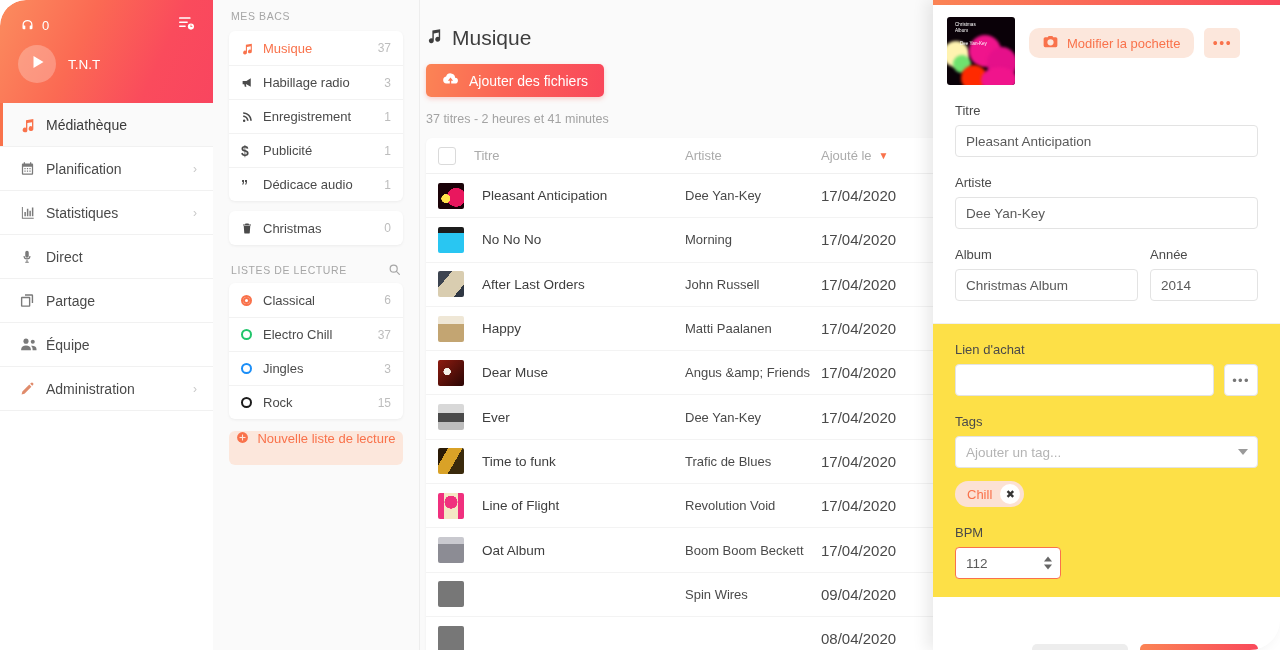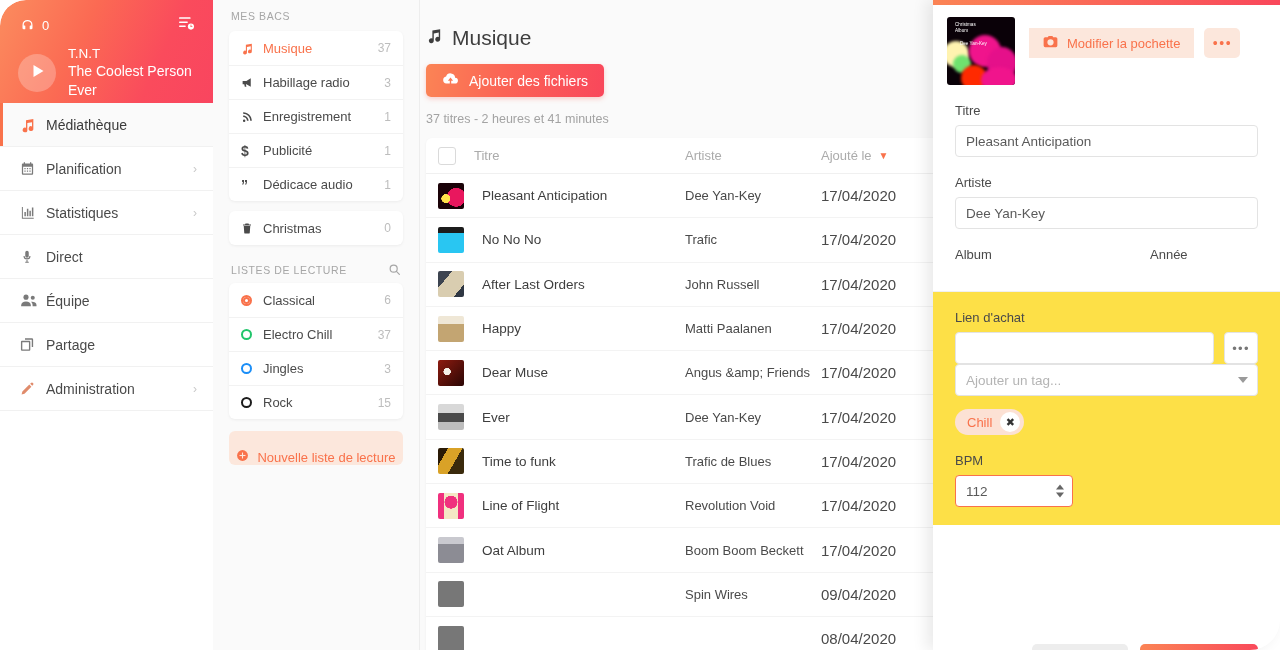--- a/index.html
+++ b/index.html
@@ -136,21 +136,21 @@
   .dot {
     width: 11px; height: 11px; border-radius: 50%;
     border: 2.5px solid currentColor; display:block;
   }
   .dot.filled { box-shadow: inset 0 0 0 2px currentColor; }
   .newlist {
     margin: 12px 16px 0;
     height: 34px;
     border-radius: 6px;
     background: #FCE7DC;
-    display: flex; align-items: flex-end; justify-content: center; gap: 8px;
+    display: flex; align-items: flex-start; justify-content: center; gap: 8px;
     font-size: 13px; color: #F9724B;
   }
 
   
   .main {
     position: absolute; left: 420px; top: 0;
     width: 513px; height: 650px;
     background: #FAFAFA;
     z-index: 3;
     overflow: hidden;
@@ -242,21 +242,21 @@
     z-index: 3;
   }
   .cover .cv-art {
     position: absolute; left: 13px; top: 24px;
     color: #fff; font-size: 4.6px; z-index: 3;
   }
   .bauble { position:absolute; border-radius:50%; filter: blur(1.4px); }
   .btn-cover {
     display: inline-flex; align-items: center; gap: 9px;
     height: 30px; padding: 0 14px;
-    border-radius: 0; border: none;
+    border-radius: 10px; border: none;
     background: #FCE7DC; color: #F9724B;
     font-size: 13px; cursor: pointer;
   }
   .btn-dots {
     width: 36px; height: 30px; border: none;
     border-radius: 5px; background: #FCE7DC; color: #F9724B;
     font-size: 14px; letter-spacing: 1.5px; cursor: pointer;
     display:inline-flex; align-items:center; justify-content:center;
   }
   .d-body { padding: 0 22px; }
@@ -298,21 +298,21 @@
     border-radius: 13px; background: #FCE1D4;
     font-size: 13px; color: #F9724B;
   }
   .tag-x {
     width: 20px; height: 20px; border-radius: 50%;
     background: #fff; color: #333;
     display: flex; align-items: center; justify-content: center;
     font-size: 11px; cursor: pointer;
   }
   .spin {
-    position: relative; width: 118px; text-decoration: underline;
+    position: relative; width: 106px; text-decoration: underline;
   }
   .spin .f-input { border-color: #F9724B; padding-right: 26px; }
   .spin .arrows {
     position: absolute; right: 9px; top: 50%; transform: translateY(-50%);
     display: flex; flex-direction: column; gap: 3px; cursor: pointer;
   }
   .spin .arrows i {
     display:block; width:0; height:0; border-left:4px solid transparent;
     border-right:4px solid transparent;
   }
@@ -369,21 +369,20 @@
       <div class="sb-user">
         <div class="avatar">
           <span>
             <svg width="13" height="14" viewBox="0 0 12 14" fill="#fff">
                 <path d="M1 1l10 6-10 6z"></path>
               </svg>
           </span>
         </div>
         <div>
           <div class="u-name">T.N.T</div>
-          <div class="u-sub">The Coolest Person Ever</div>
         </div>
       </div>
     </div>
 
     <div class="nav">
 
       <div class="nav-item active">
         <span class="ico">
           <svg width="16" height="16" viewBox="0 0 24 24" fill="currentColor">
             <path d="M20 3l-11 2v11.2A3.5 3.5 0 1011 19V9l7-1.3v6.5A3.5 3.5 0 1020 17z"></path>
@@ -413,44 +412,44 @@
         <span class="chev">›</span>
       </div>
 
       <div class="nav-item">
         <span class="ico">
           <svg width="14" height="15" viewBox="0 0 24 24" fill="currentColor">
             <path d="M12 2a3 3 0 00-3 3v6a3 3 0 006 0V5a3 3 0 00-3-3zM6 11a6 6 0 0012 0h-1.8a4.2 4.2 0 01-8.4 0H6zm5.1 6.8V21H9v1.6h6V21h-2.1v-3.2h-1.8z"></path>
           </svg>
         </span>
         <span class="lbl">Direct</span>
+        <span class="chev"></span>
+      </div>
+
+      <div class="nav-item">
+        <span class="ico">
+          <svg width="15" height="15" viewBox="0 0 24 24" fill="currentColor">
+            <path d="M8 2h11a2 2 0 012 2v12h-2.2V4.2H8V2z"></path>
+            <path d="M3 6h12a1.5 1.5 0 011.5 1.5v13A1.5 1.5 0 0115 22H3a1.5 1.5 0 01-1.5-1.5v-13A1.5 1.5 0 013 6zm.7 2.2v11.6h10.6V8.2H3.7z"></path>
+          </svg>
+        </span>
+        <span class="lbl">Partage</span>
         <span class="chev"></span>
       </div>
 
       <div class="nav-item">
         <span class="ico">
           <svg width="18" height="15" viewBox="0 0 24 20" fill="currentColor">
             <circle cx="8" cy="5.5" r="3.4"></circle>
               <circle cx="17" cy="6.4" r="2.7"></circle>
             <path d="M1.5 16.5c0-3.3 2.9-5.2 6.5-5.2s6.5 1.9 6.5 5.2v1.3h-13v-1.3z"></path>
             <path d="M16 11.6c3 0 6 1.4 6 4.4v1.8h-5.2v-1.3c0-2-.8-3.6-2.1-4.7.4-.1.9-.2 1.3-.2z"></path>
           </svg>
         </span>
         <span class="lbl">Équipe</span>
-        <span class="chev"></span>
-      </div>
-
-      <div class="nav-item">
-        <span class="ico">
-          <svg width="15" height="15" viewBox="0 0 24 24" fill="currentColor">
-            <path d="M8 2h11a2 2 0 012 2v12h-2.2V4.2H8V2z"></path>
-            <path d="M3 6h12a1.5 1.5 0 011.5 1.5v13A1.5 1.5 0 0115 22H3a1.5 1.5 0 01-1.5-1.5v-13A1.5 1.5 0 013 6zm.7 2.2v11.6h10.6V8.2H3.7z"></path>
-          </svg>
-        </span>
-        <span class="lbl">Partage</span>
         <span class="chev"></span>
       </div>
 
       <div class="nav-item tinted">
         <span class="ico">
           <svg width="15" height="15" viewBox="0 0 24 24" fill="#E08B6B">
             <path d="M20.8 3.2a2.3 2.3 0 00-3.3 0l-1.2 1.2 3.3 3.3 1.2-1.2a2.3 2.3 0 000-3.3zM14.9 5.7L3.8 16.8 2.5 21.5l4.7-1.3L18.2 9l-3.3-3.3z"></path>
           </svg>
         </span>
         <span class="lbl">Administration</span>
@@ -603,21 +602,21 @@
 
       <div class="trow">
         <div class="thumb" style="background:radial-gradient(circle at 30% 60%,#FFE24A 0 18%,transparent 19%),radial-gradient(circle at 70% 55%,#E9175E 0 40%,transparent 41%),#1a0208;"></div>
         <div class="c-title">Pleasant Anticipation</div>
         <div class="c-art">Dee Yan-Key</div>
         <div class="c-date">17/04/2020</div>
       </div>
       <div class="trow">
         <div class="thumb" style="background:linear-gradient(#1c1c1c 0 22%,#29C6F2 22% 100%);"></div>
         <div class="c-title">No No No</div>
-        <div class="c-art">Trafic</div>
+        <div class="c-art">Morning</div>
         <div class="c-date">17/04/2020</div>
       </div>
       <div class="trow">
         <div class="thumb" style="background:linear-gradient(130deg,#3d4450 0 30%,#d9cdb0 30% 78%,#2f3743 78%);"></div>
         <div class="c-title">After Last Orders</div>
         <div class="c-art">John Russell</div>
         <div class="c-date">17/04/2020</div>
       </div>
       <div class="trow">
         <div class="thumb" style="background:linear-gradient(#efe7d6 0 30%,#c3a572 30%);"></div>
@@ -702,34 +701,37 @@
     <div class="d-body">
       <div class="f-label">Titre</div>
       <input class="f-input" value="Pleasant Anticipation" style="">
 
       <div class="f-label">Artiste</div>
       <input class="f-input" value="Dee Yan-Key" style="">
 
       <div class="row2">
         <div>
           <div class="f-label">Album</div>
+          <input class="f-input" value="Christmas Album" style="">
         </div>
         <div>
           <div class="f-label">Année</div>
+          <input class="f-input" value="2014" style="">
         </div>
       </div>
     </div>
 
     <div class="d-grey">
       <div class="f-label">Lien d'achat</div>
       <div class="inline-input">
         <input class="f-input" value="" style="">
         <button class="btn-sq">•••</button>
       </div>
 
+      <div class="f-label">Tags</div>
       <div class="select-wrap">
         <input class="f-input" placeholder="Ajouter un tag..." style="">
         <span class="arr"></span>
       </div>
 
       <div class="tagchip">
         <span>Chill</span>
         <span class="tag-x">✖</span>
       </div>
 

